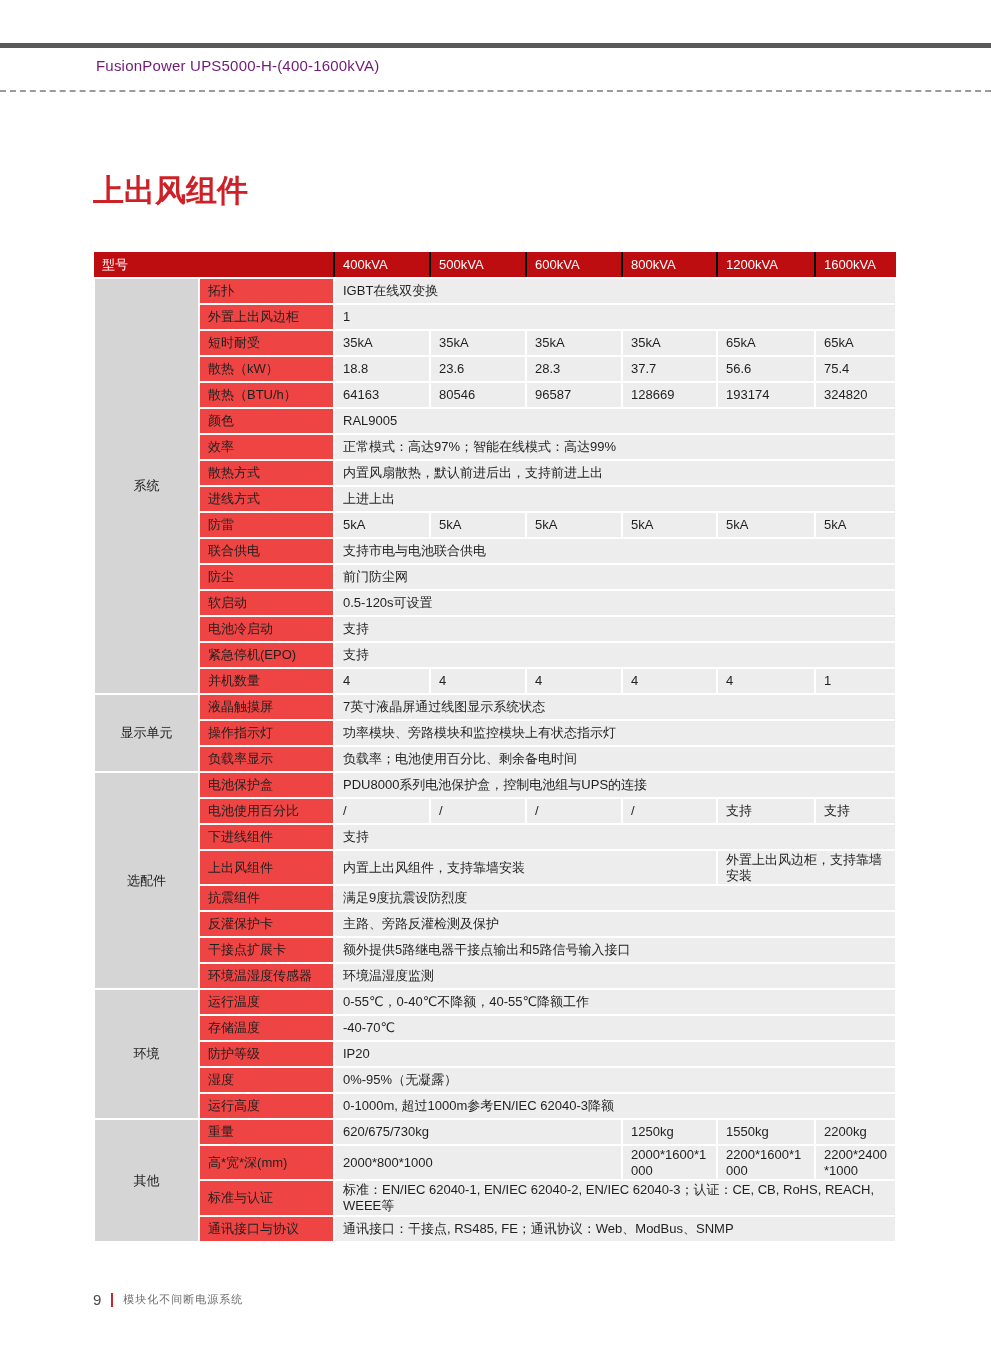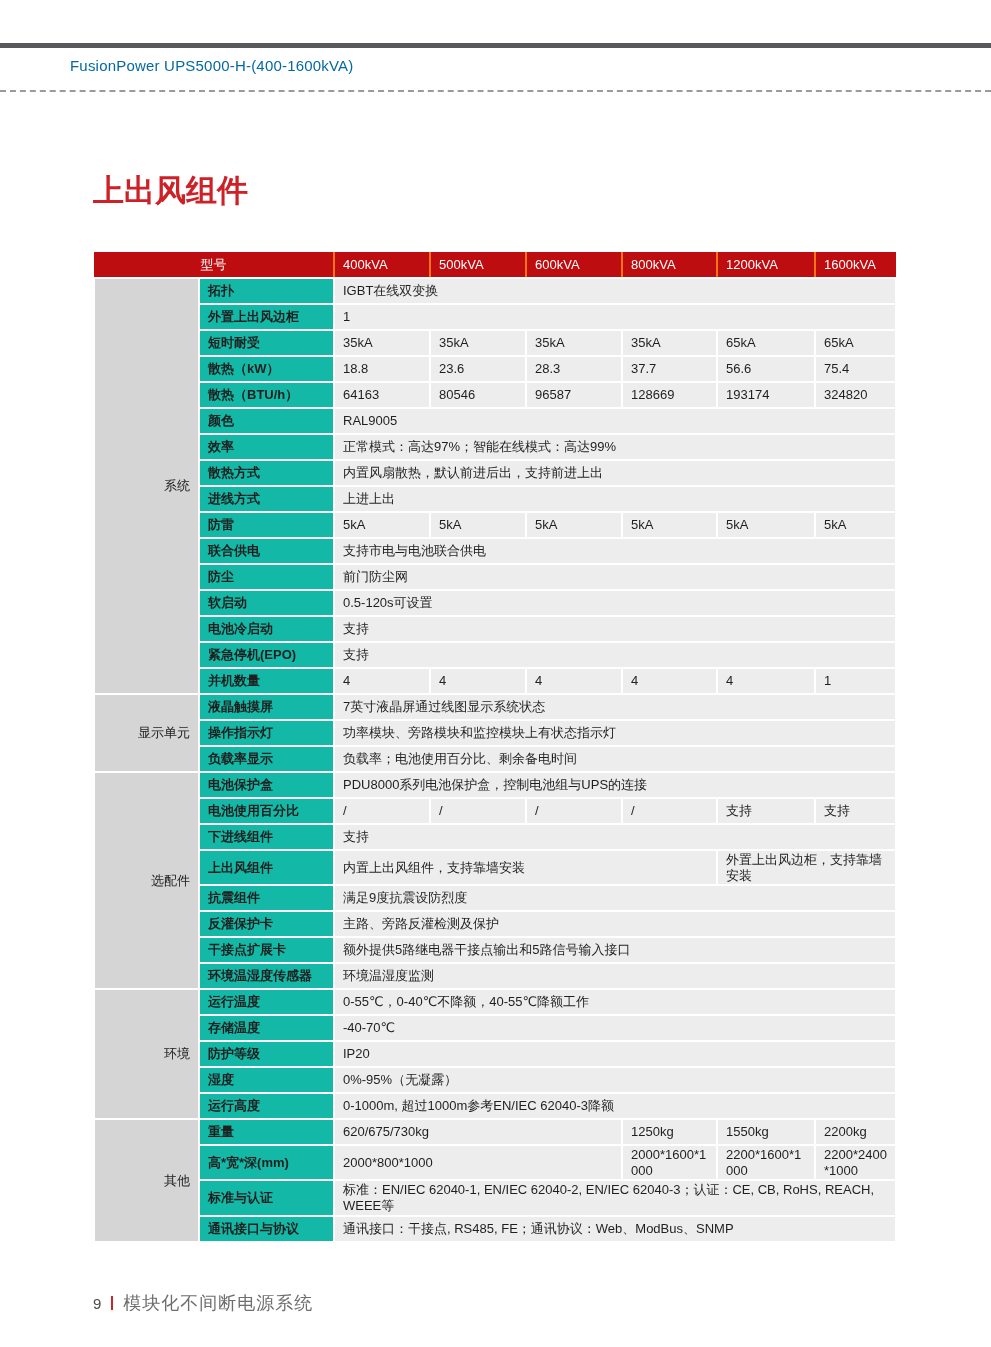--- a/index.html
+++ b/index.html
@@ -1,43 +1,43 @@
 <!DOCTYPE html>
 <html><head>
 <meta charset="utf-8">
 <style>
   * { margin:0; padding:0; box-sizing:border-box; }
   html,body { background:#ffffff; }
   body { font-family:"Liberation Sans","DejaVu Sans",sans-serif; color:#222; }
   .page { position:relative; width:991px; height:1347px; background:#fff; overflow:hidden; }
 
   .top-bar { position:absolute; left:0; top:43px; width:991px; height:5px; background:#59585A; }
-  .brand-line { position:absolute; left:70px; top:57px; font-size:15px; color:#0369a1; letter-spacing:.2px; }
+  .brand-line { position:absolute; left:96px; top:57px; font-size:15px; color:#701a75; letter-spacing:.2px; }
   .dashed-divider { position:absolute; left:0; top:90px; width:991px; border-top:2px dashed #9a9a9a; }
 
   .page-title { position:absolute; left:93px; top:170px; font-size:31px; font-weight:bold; color:#CD2127; }
 
   .table-wrap { position:absolute; left:93px; top:252px; width:802px; }
   table { border-collapse:collapse; table-layout:fixed; width:802px; font-size:13px; color:#1f1f1f; }
   th { background:#BE0D10; color:#fff; font-weight:normal; text-align:left;
-       padding:2px 8px; height:26px; border-left:2px solid #f97316; border-bottom:2px solid #fff;
+       padding:2px 8px; height:26px; border-left:2px solid #000000; border-bottom:2px solid #fff;
        overflow:hidden; white-space:nowrap; }
-  th.model-head { border-left:none; text-align:center; }
+  th.model-head { border-left:none; }
   td { border:2px solid #fff; padding:1px 8px; height:26px; line-height:1.2; vertical-align:middle; }
-  td.group { background:#D5D5D5; text-align:right; color:#222; }
-  td.label { background:#14b8a6;font-weight:bold; }
+  td.group { background:#D5D5D5; text-align:center; color:#222; }
+  td.label { background:#ef4444; }
   td.val   { background:#EDEDED; word-break:break-all; }
 
   .note { position:absolute; left:93px; top:1232px; width:818px; font-size:12.5px; line-height:1.45; color:#1c1c1c; }
   .note b { font-size:14px; }
 
   .footer { position:absolute; left:93px; top:1291px; display:flex; align-items:center; gap:10px; }
   .footer .page-num { font-size:15px; color:#4a4a4a; }
   .footer .red-bar { width:2px; height:14px; background:#C8252C; display:inline-block; }
-  .footer .footer-text { font-size:18px; color:#6e6e6e; letter-spacing:1px; }
+  .footer .footer-text { font-size:11px; color:#6e6e6e; letter-spacing:1px; }
 </style>
 </head>
 <body>
 
 <div class="page">
 
   <div class="top-bar"></div>
 
   <div class="brand-line">FusionPower UPS5000-H-(400-1600kVA)</div>
 

